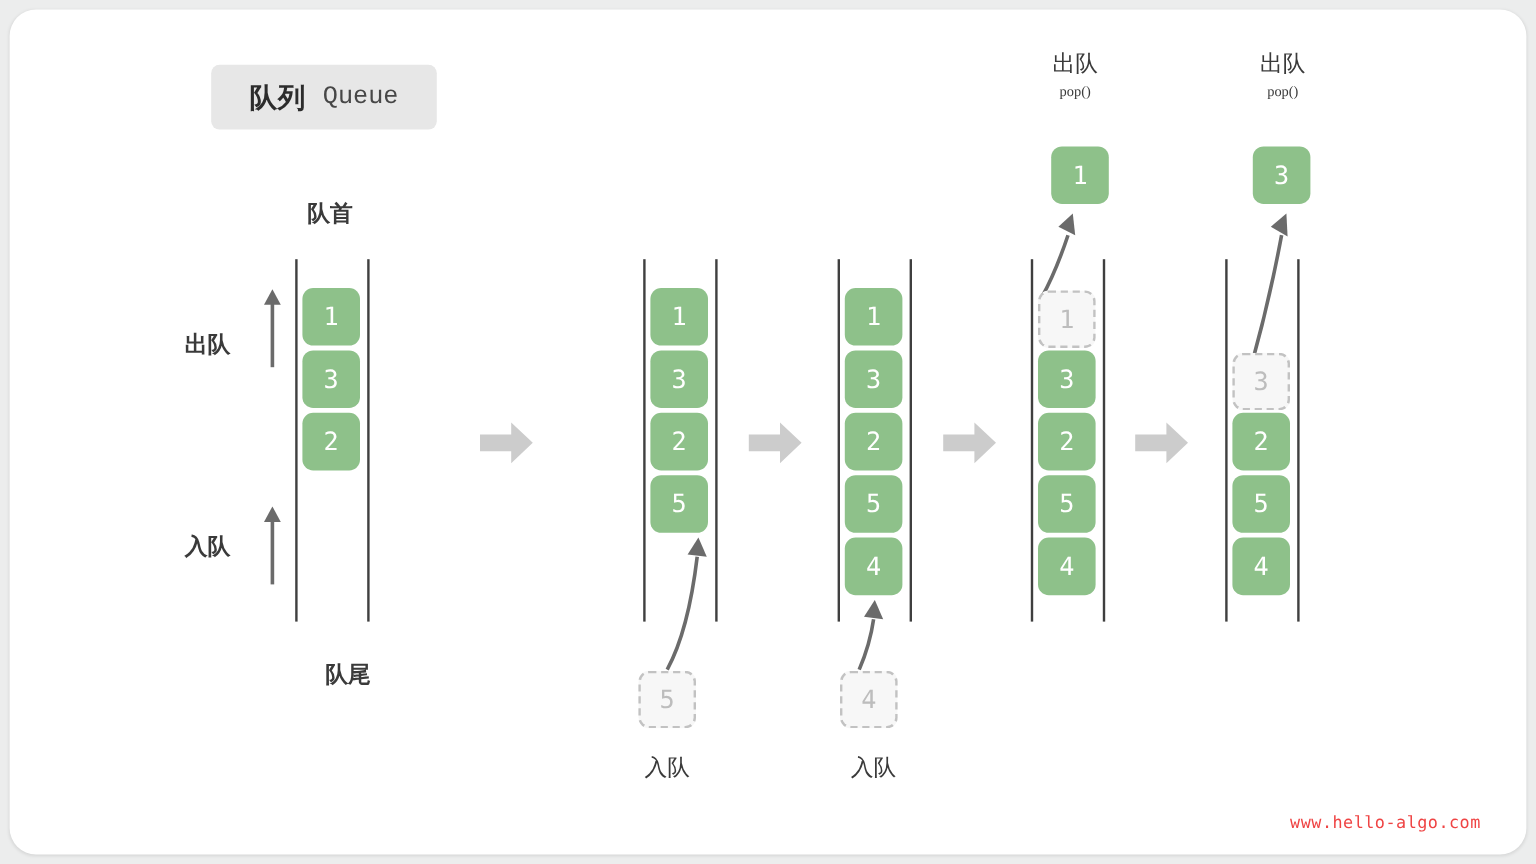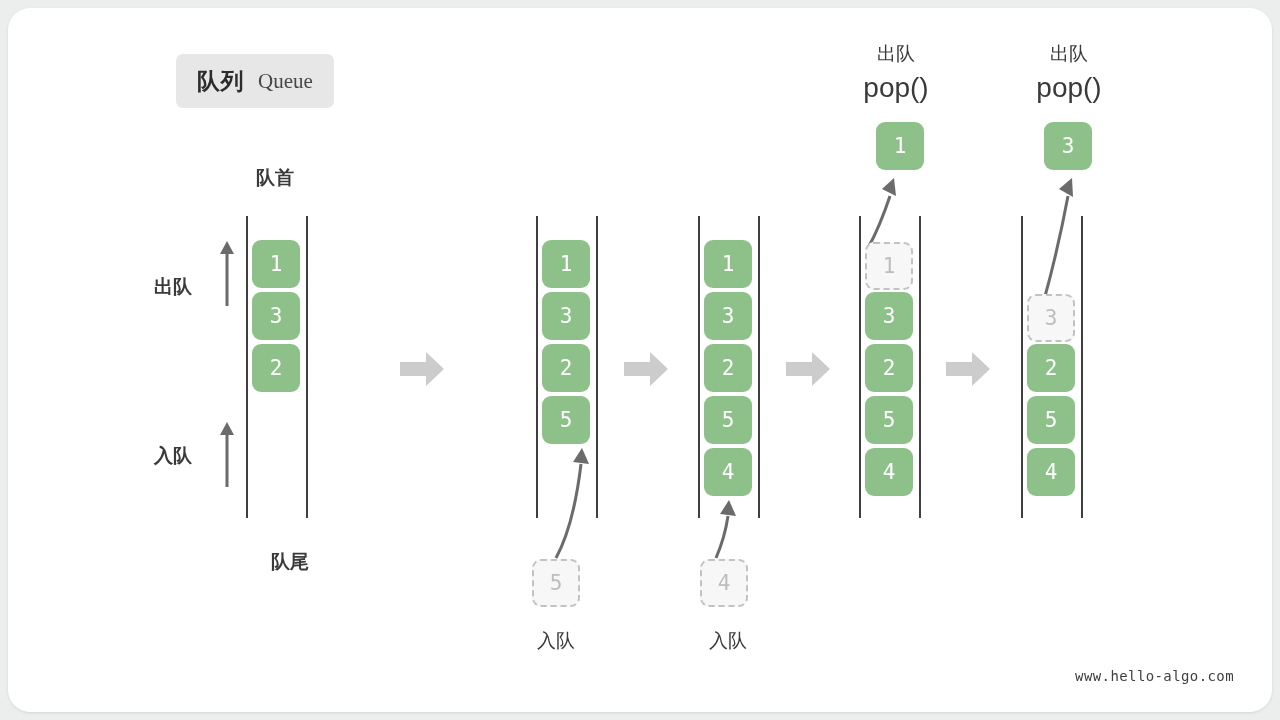--- a/index.html
+++ b/index.html
@@ -11,50 +11,50 @@
   }
   #card{
     position:absolute;left:8px;top:8px;width:1264px;height:704px;
     background:#ffffff;border-radius:22px;
     box-shadow:0 1px 3px rgba(0,0,0,.10);
   }
   .abs{position:absolute;}
 
   
   #title-badge{
-    left:168px;top:46px;width:158px;height:54px;
+    left:168px;top:46px;width:188px;height:54px;
     background:#e7e7e7;border-radius:7px;
     display:flex;align-items:center;justify-content:center;
   }
   #title-badge .cn{
     font-size:23px;font-weight:bold;color:#2c2c2c;letter-spacing:.5px;
   }
   #title-badge .en{
-    font-family:Liberation Serif, serif;
+    font-family:Liberation Mono, monospace;
     font-size:21px;color:#474747;margin-left:14px;
   }
 
   
   .hdr-label{
     font-size:19px;font-weight:bold;color:#3a3a3a;
     text-align:center;white-space:nowrap;
   }
   .side-label{
     font-size:19px;font-weight:bold;color:#3a3a3a;white-space:nowrap;
   }
   .op-label{
     text-align:center;white-space:nowrap;line-height:1.42;
   }
   .op-label .cn{
     display:block;font-size:19px;color:#3a3a3a;font-weight:normal;
   }
   .op-label .code{
     display:block;
-    font-family:Liberation Sans, sans-serif;
-    font-size:28px;color:#3a3a3a;
+    font-family:Liberation Serif, serif;
+    font-size:12px;color:#3a3a3a;
   }
   .op-label .code .num{color:#4a9a55;font-weight:bold;}
 
   
   .rail{width:2px;background:#3f3f3f;}
 
   
   .cell{
     width:48px;height:48px;border-radius:9px;
     background:#8ec18a;
@@ -70,23 +70,23 @@
   }
   .cell.pop{
     width:48px;height:48px;
   }
 
   
   .step-arrow{width:44px;height:34px;}
 
   
   #watermark{
-    right:38px;bottom:28px;
+    right:38px;bottom:18px;
     font-family:"DejaVu Sans Mono","Liberation Mono",monospace;
-    font-size:14px;color:#404040;letter-spacing:.4px;
+    font-size:14px;color:#ef4444;letter-spacing:.4px;
   }
   svg{display:block;overflow:visible;}
 </style>
 </head>
 <body>
 
 <div id="card">
 
   <div class="abs" id="title-badge">
     <span class="cn">队列</span>

